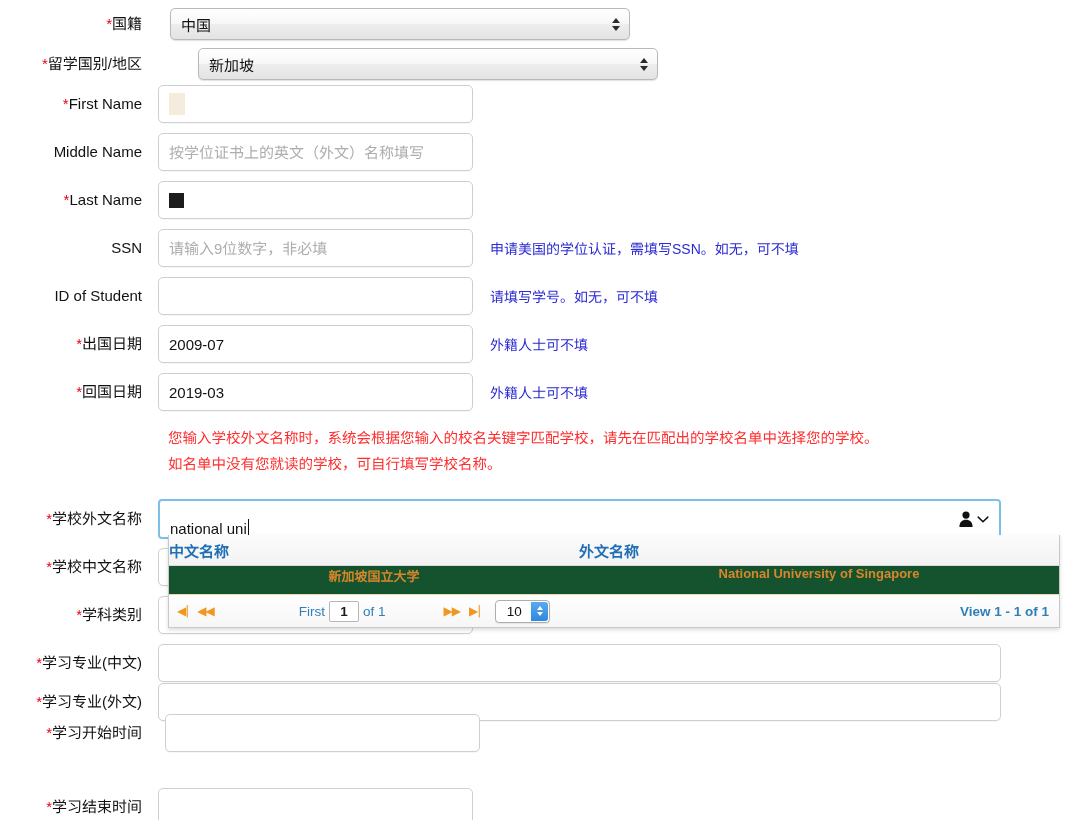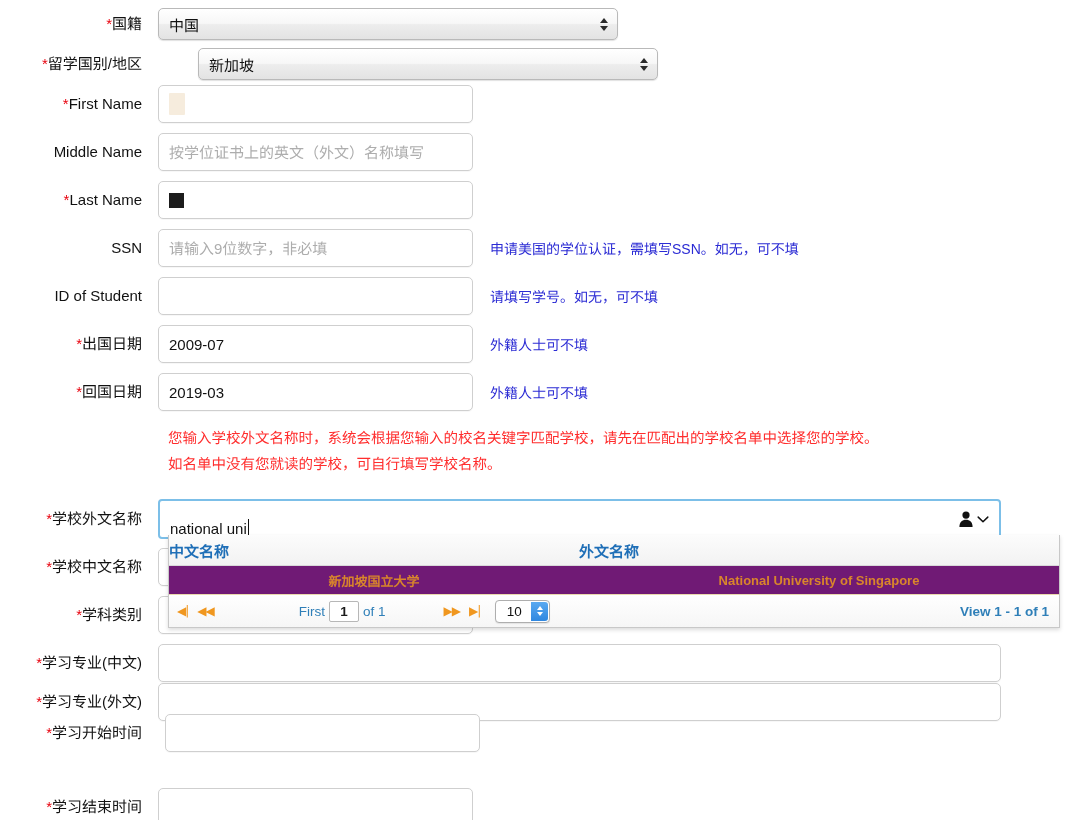--- a/index.html
+++ b/index.html
@@ -199,23 +199,22 @@
     align-items: center;
   }
   .dd-head .col {
     font-size: 15px;
     font-weight: bold;
     color: #1f6fb7;
     text-align: left;
   }
   .dd-row {
     display: flex;
-    align-items: center;
     height: 28px;
-    background: #701a75;
+    background: #14532d;
     border-bottom: 1px solid #ead9ad;
   }
   .dd-row .col {
     font-size: 13px;
     font-weight: bold;
     color: #d9862b;
     text-align: center;
   }
   .col-cn { width: 410px; }
   .col-en { width: 480px; }
@@ -306,21 +305,21 @@
     font-size: 13.5px;
     font-weight: bold;
   }
   .sp { flex: 0 0 auto; }
 </style>
 </head>
 <body>
 
 <div class="form">
 
-  <div class="row" style="top:0px;">
+  <div class="row" style="top:0px;gap:12px;">
     <div class="label"><span class="star">*</span><span>国籍</span></div>
     <div class="field-wrap">
       <div class="mac-select">
         <span>中国</span>
         <span class="arrows">
             <span class="tri-up"></span>
             <span class="tri-dn"></span>
           </span>
       </div>
     </div>

